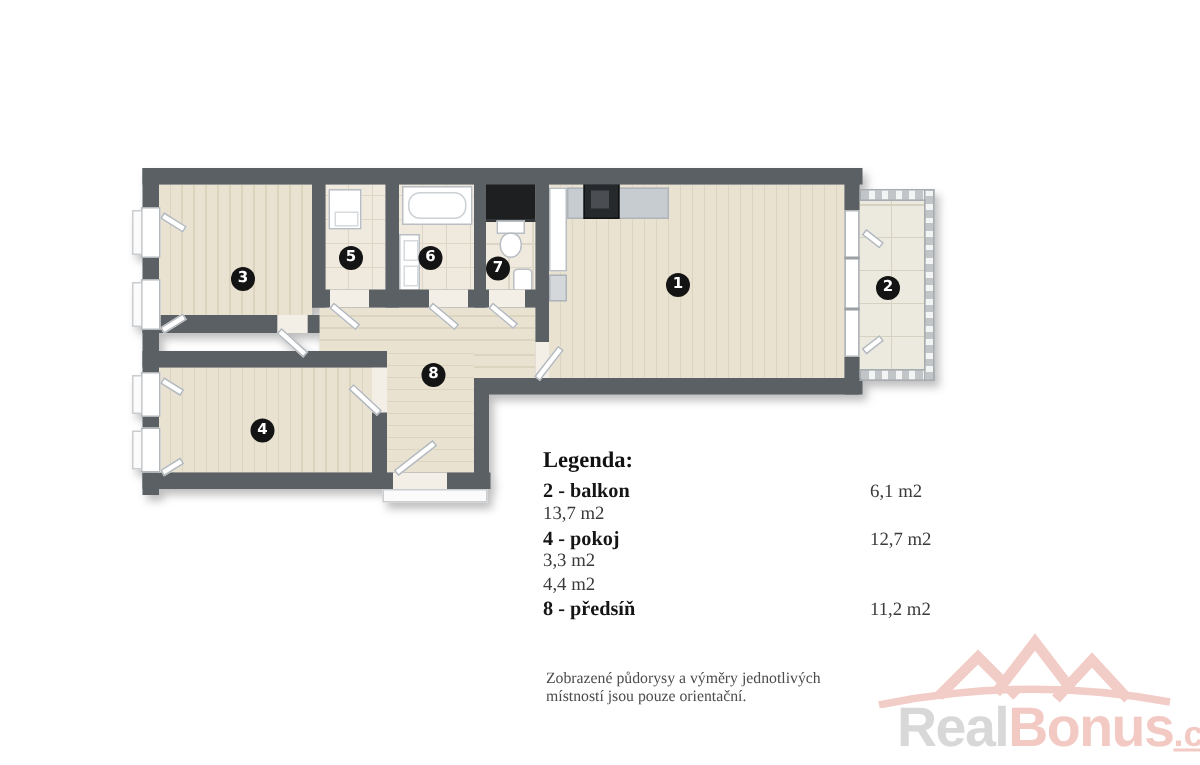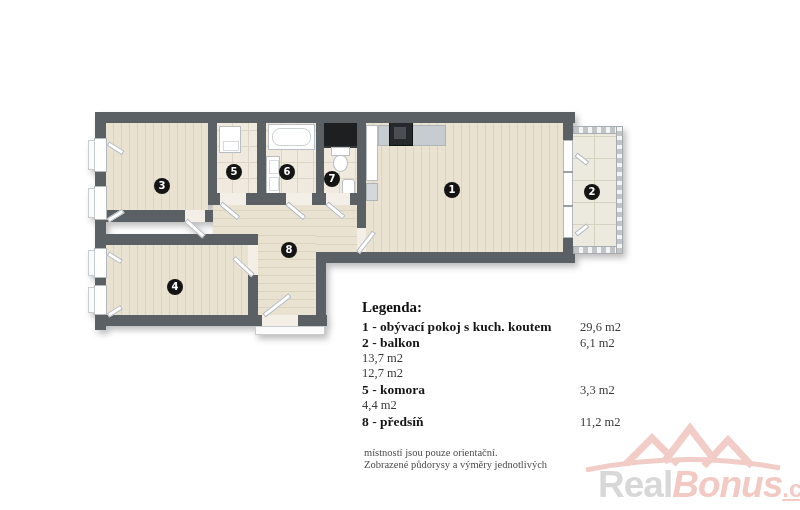--- a/index.html
+++ b/index.html
@@ -53,21 +53,21 @@
   .lrow{display:flex;height:15.8px;align-items:baseline;}
   .lrow .name{width:218px;font-size:13.5px;font-weight:bold;color:#151515;white-space:nowrap;}
   .lrow .area{font-size:12.5px;color:#3a3a3a;white-space:nowrap;}
   #disclaimer{position:absolute;left:364px;top:447px;width:230px;font-size:10.5px;
         color:#4c4c4c;line-height:1.18;}
   
   #watermark{position:absolute;left:584px;top:420px;width:210px;height:88px;}
   #wm-text{position:absolute;left:2px;top:44px;display:flex;align-items:baseline;
         font-family:"Liberation Sans", sans-serif;font-weight:bold;letter-spacing:-1px;margin-left:12px;}
   #wm-text .p1{font-size:37px;color:var(--wm-gray);}
-  #wm-text .p2{font-size:37px;color:var(--wm-pink);font-style:italic;}
+  #wm-text .p2{font-size:37px;color:var(--wm-pink);}
   #wm-text .p3{font-size:24px;color:var(--wm-pink);letter-spacing:0;text-decoration:underline;}
 </style>
 </head>
 <body>
 
 <div id="page">
 
   <div id="plan">
 
     <div class="floor-wood-v" style="left:106px;top:123px;width:102px;height:88px;"></div>
@@ -167,49 +167,45 @@
     <div class="room-label" style="left:167px;top:279px;">4</div>
     <div class="room-label" style="left:226px;top:164px;">5</div>
     <div class="room-label" style="left:279px;top:164px;">6</div>
     <div class="room-label" style="left:324px;top:171px;">7</div>
     <div class="room-label" style="left:281px;top:242px;">8</div>
   </div>
 
   <div id="legend">
     <div class="title">Legenda:</div>
     <div class="lrow">
-      <span class="name">1 - obývací pokoj s kuch. koutem</span>
-      <span class="area">29,6 m2</span>
-    </div>
-    <div class="lrow">
       <span class="name">2 - balkon</span>
       <span class="area">6,1 m2</span>
     </div>
     <div class="lrow">
       <span class="area">13,7 m2</span>
     </div>
     <div class="lrow">
+      <span class="name">4 - pokoj</span>
       <span class="area">12,7 m2</span>
     </div>
     <div class="lrow">
-      <span class="name">5 - komora</span>
       <span class="area">3,3 m2</span>
     </div>
     <div class="lrow">
       <span class="area">4,4 m2</span>
     </div>
     <div class="lrow">
       <span class="name">8 - předsíň</span>
       <span class="area">11,2 m2</span>
     </div>
   </div>
 
   <div id="disclaimer">
+    <div>Zobrazené půdorysy a výměry jednotlivých</div>
     <div>místností jsou pouze orientační.</div>
-    <div>Zobrazené půdorysy a výměry jednotlivých</div>
   </div>
 
   <div id="watermark">
     <svg width="200" height="52" viewBox="0 0 200 52" style="position:absolute;left:0;top:0;">
       <path d="M42,44 L68,18 L94,44" fill="#ffffff" stroke="#f2ccc6" stroke-width="7" stroke-linejoin="miter"></path>
       <path d="M80,42 L106,8 L132,42" fill="#ffffff" stroke="#f2ccc6" stroke-width="7" stroke-linejoin="miter"></path>
       <path d="M120,46 L144,20 L168,46" fill="#ffffff" stroke="#f2ccc6" stroke-width="7" stroke-linejoin="miter"></path>
       <path d="M2,50 Q100,30 196,48" fill="none" stroke="#f2ccc6" stroke-width="5"></path>
     </svg>
     <div id="wm-text">

